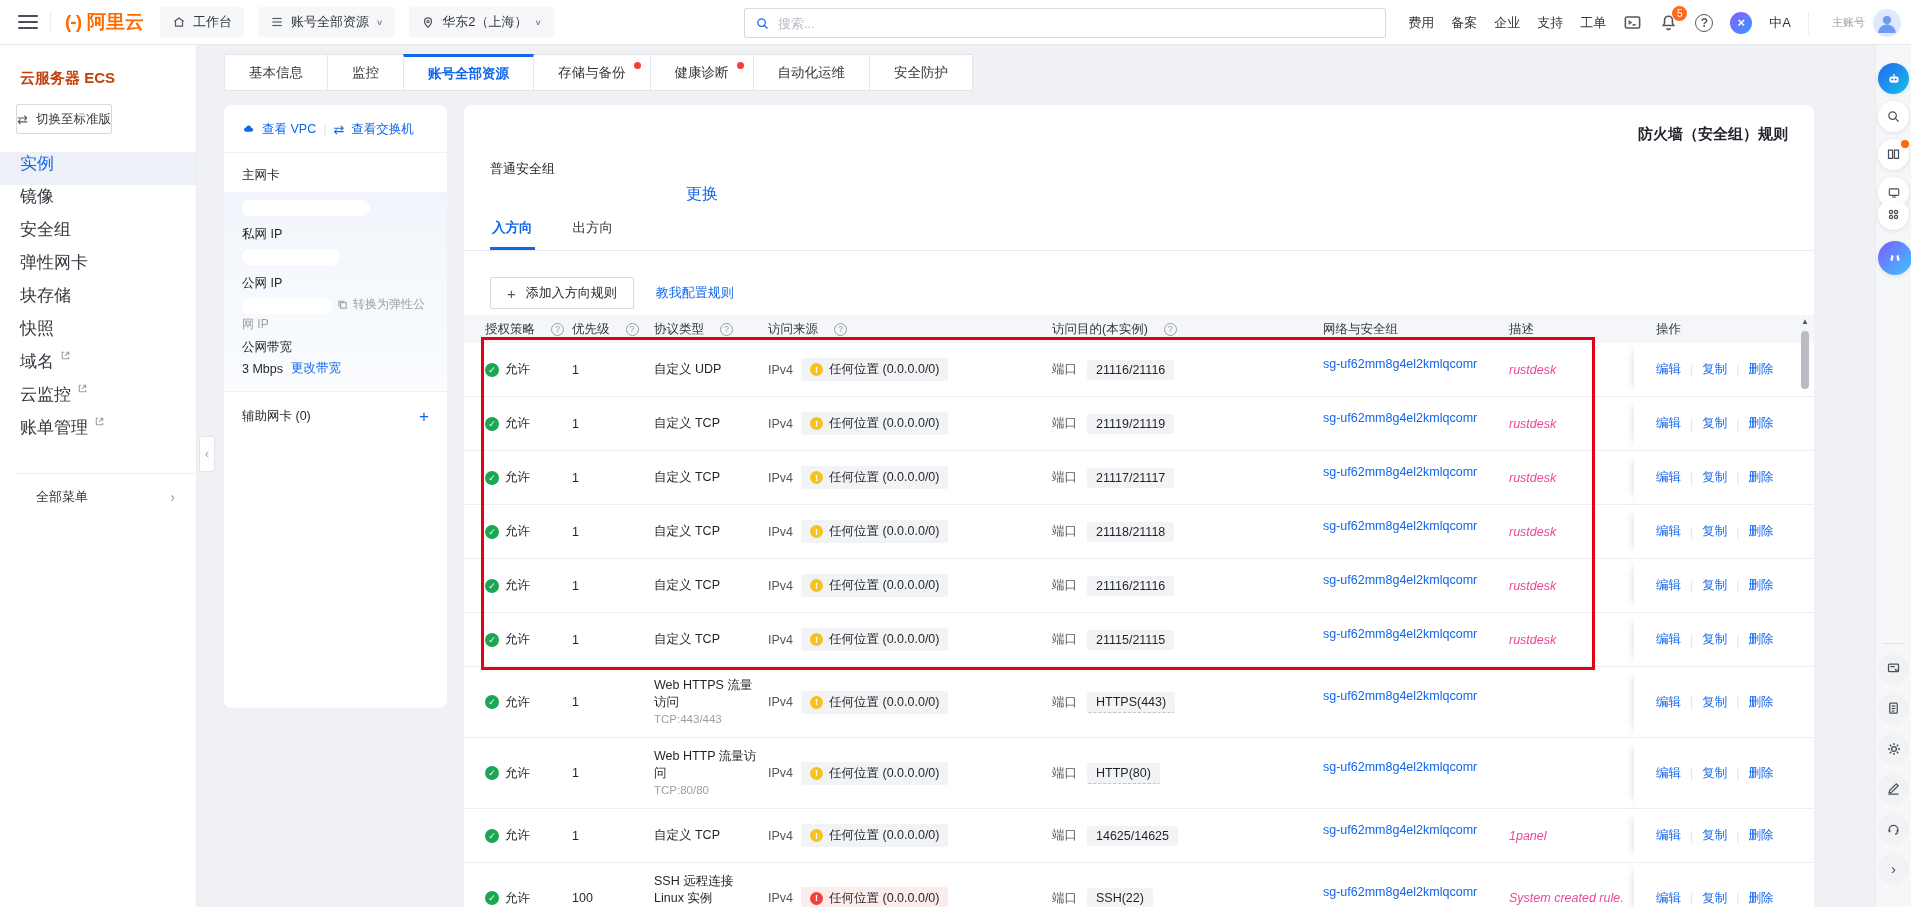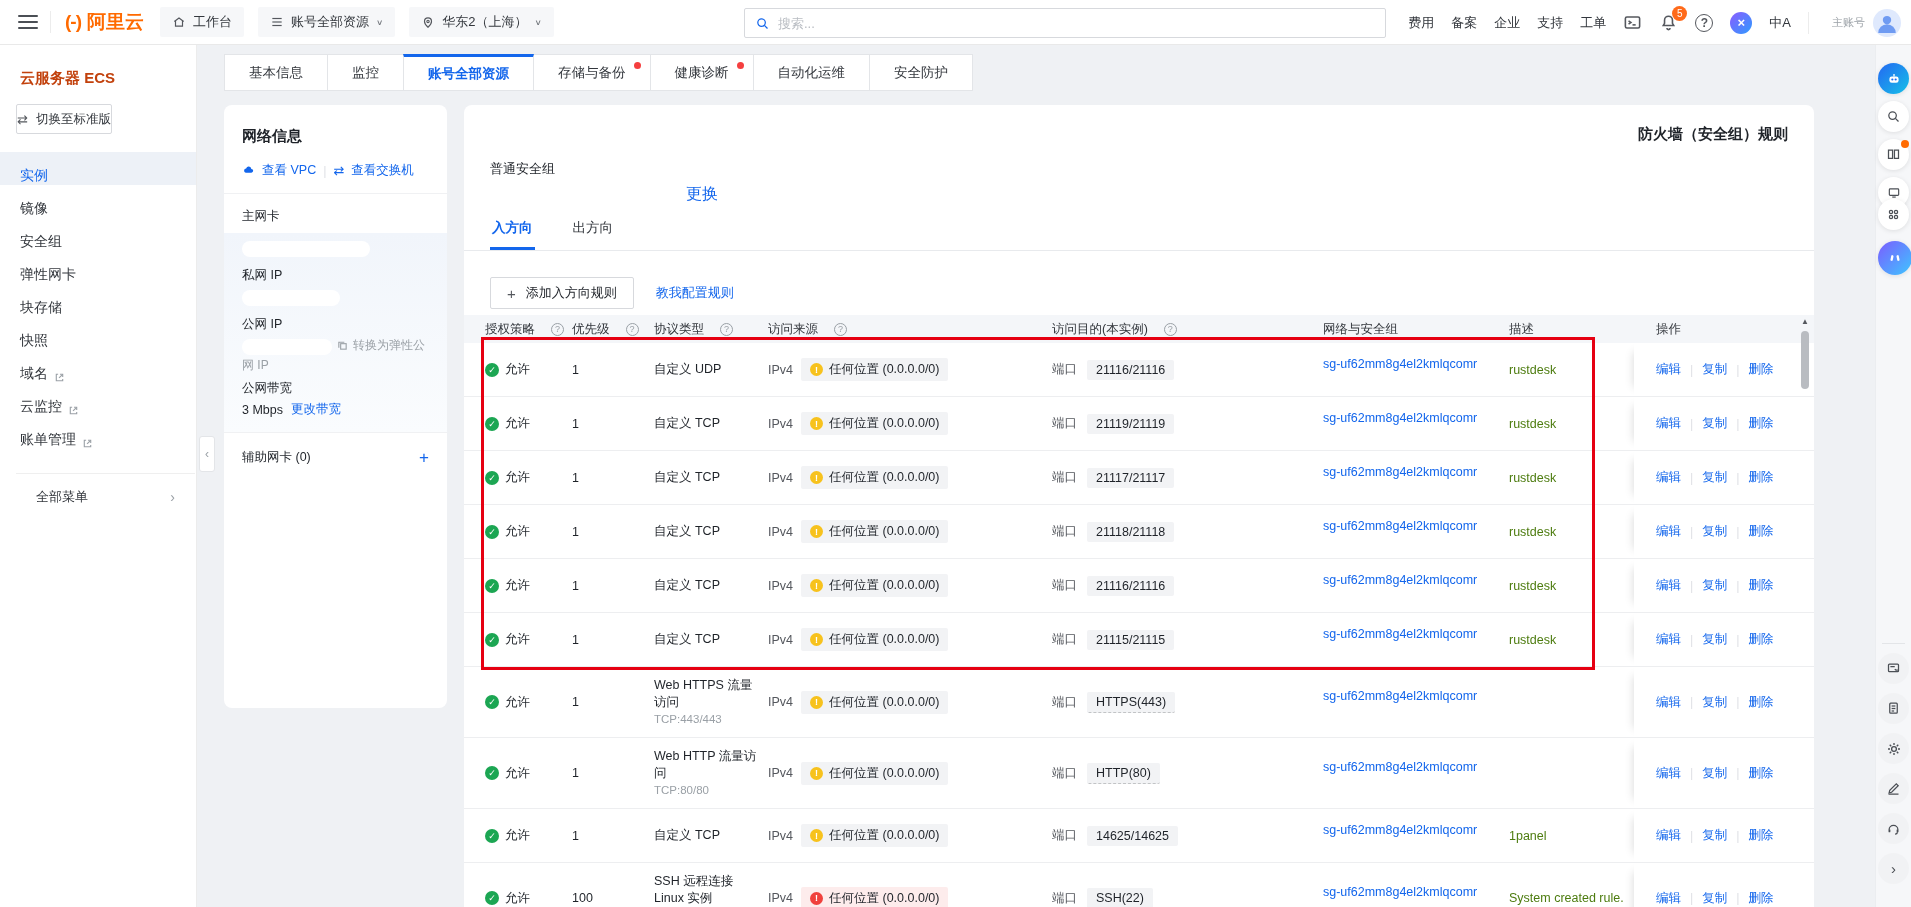--- a/index.html
+++ b/index.html
@@ -30,21 +30,21 @@
   .sphere { width:22px; height:22px; border-radius:50%; background:linear-gradient(135deg,#8a5cff,#2f9bff); color:#fff; display:flex; align-items:center; justify-content:center; font-size:13px; font-weight:bold; }
   .lang { font-size:13px; color:#33373d; cursor:pointer; }
   .acct { display:flex; align-items:center; gap:8px; margin-left:6px; }
   .acct-type { color:#9aa0a6; font-size:11px; }
 
   
   .sidebar { position:absolute; left:0; top:45px; width:197px; height:862px; background:#fff; border-right:1px solid #ececec; }
   .side-title { padding:24px 20px 16px; font-size:15px; font-weight:bold; color:#c2410c; }
   .switch-btn { margin:0 16px 18px; height:30px; border:1px solid #d7d9dd; border-radius:2px; background:#fff; display:flex; align-items:center; justify-content:center; gap:8px; font-size:12.5px; color:#33373d; cursor:pointer; }
   .swap-glyph { color:#55585e; font-size:13px; }
-  .side-item { height:33px; display:flex; align-items:flex-end; padding:0 20px; font-size:14px; color:#33373d; cursor:pointer; gap:6px; }
+  .side-item { height:33px; display:flex; align-items:flex-start; padding:0 20px; font-size:17px; color:#33373d; cursor:pointer; gap:6px; }
   .side-item.active { color:#1366ec; background:#edf1f7; }
   .side-item svg { flex:none; }
   .all-menu { position:absolute; left:16px; right:1px; top:428px; border-top:1px solid #efefef; height:46px; display:flex; align-items:center; justify-content:space-between; padding:0 20px; font-size:13px; color:#33373d; cursor:pointer; }
   .all-menu .chevr { color:#9aa0a6; font-size:14px; }
   .collapse-handle { position:absolute; left:199px; top:436px; width:16px; height:36px; background:#fff; border:1px solid #e3e5e8; border-radius:3px; display:flex; align-items:center; justify-content:center; color:#9aa0a6; font-size:12px; cursor:pointer; z-index:5; }
 
   
   .tabstrip { position:absolute; left:224px; top:54px; display:flex; z-index:4; }
   .dtab { position:relative; height:37px; background:#fff; border:1px solid #e3e5e8; margin-right:-1px; padding:0 24px; display:flex; align-items:center; font-size:13.5px; color:#33373d; cursor:pointer; }
   .dtab.active { border-top:3px solid #1366ec; color:#1366ec; font-weight:bold; z-index:2; }
@@ -97,21 +97,21 @@
   .proto-name { max-width:106px; }
   .proto-sub { color:#9aa0a6; font-size:11.5px; }
   .ip-ver { color:#55585e; margin-right:8px; }
   .pill { background:#f2f3f5; border-radius:2px; padding:3px 9px; display:inline-flex; align-items:center; gap:6px; color:#1f2329; white-space:nowrap; }
   .pill.danger { background:#fdecec; }
   .lvl-ic { width:13px; height:13px; border-radius:50%; background:#f7c21d; color:#fff; font-size:9px; font-weight:bold; display:inline-flex; align-items:center; justify-content:center; flex:none; }
   .pill.danger .lvl-ic { background:#f0413d; }
   .port-label { color:#55585e; margin-right:10px; }
   .pill.dashed { border-bottom:1px dashed #c2c4c6; }
   .sg-link { font-size:12.5px; transform:translateY(-6px); }
-  .c-desc { color:#4d7c0f; }
+  .c-desc { color:#ec4899;font-style:italic; }
   .c-actions { height:100%; background:#fff; box-shadow:-9px 0 9px -9px rgba(0,0,0,.16); display:flex; align-items:center; gap:9px; padding-left:22px; }
   .thead .c-actions { background:#f4f6f9; box-shadow:none; }
   .act-sep { color:#e0e2e6; }
   .red-box { position:absolute; left:17px; top:-6px; width:1114px; height:333px; border:3px solid #e60012; pointer-events:none; z-index:3; }
   .vscroll { position:absolute; right:3px; top:2px; bottom:-100px; width:12px; z-index:4; display:block; }
   .vscroll .arr { position:absolute; left:0; width:12px; text-align:center; color:#55585e; font-size:8px; cursor:pointer; }
   .vscroll .arr.up { top:0; }
   .vscroll .thumb { position:absolute; left:2px; top:14px; width:8px; height:58px; background:#b9bcc1; border-radius:4px; cursor:grab; }
 
   
@@ -284,21 +284,20 @@
       </div>
     <div class="dtab">
         <span>自动化运维</span>
       </div>
     <div class="dtab">
         <span>安全防护</span>
       </div>
   </div>
 
   <section class="card net-card">
-    <div class="net-title">网络信息</div>
     <div class="net-links">
       <svg width="13" height="13" viewBox="0 0 24 24">
           <path d="M7 16a4 4 0 01.6-7.9A5 5 0 0117.3 9 3.5 3.5 0 0117 16H7z" fill="#1366ec"></path>
         </svg>
       <a>查看 VPC</a>
       <span class="vline">|</span>
       <span class="swap-glyph" style="color:#1366ec">⇄</span>
       <a>查看交换机</a>
     </div>
     <div class="net-divider"></div>

